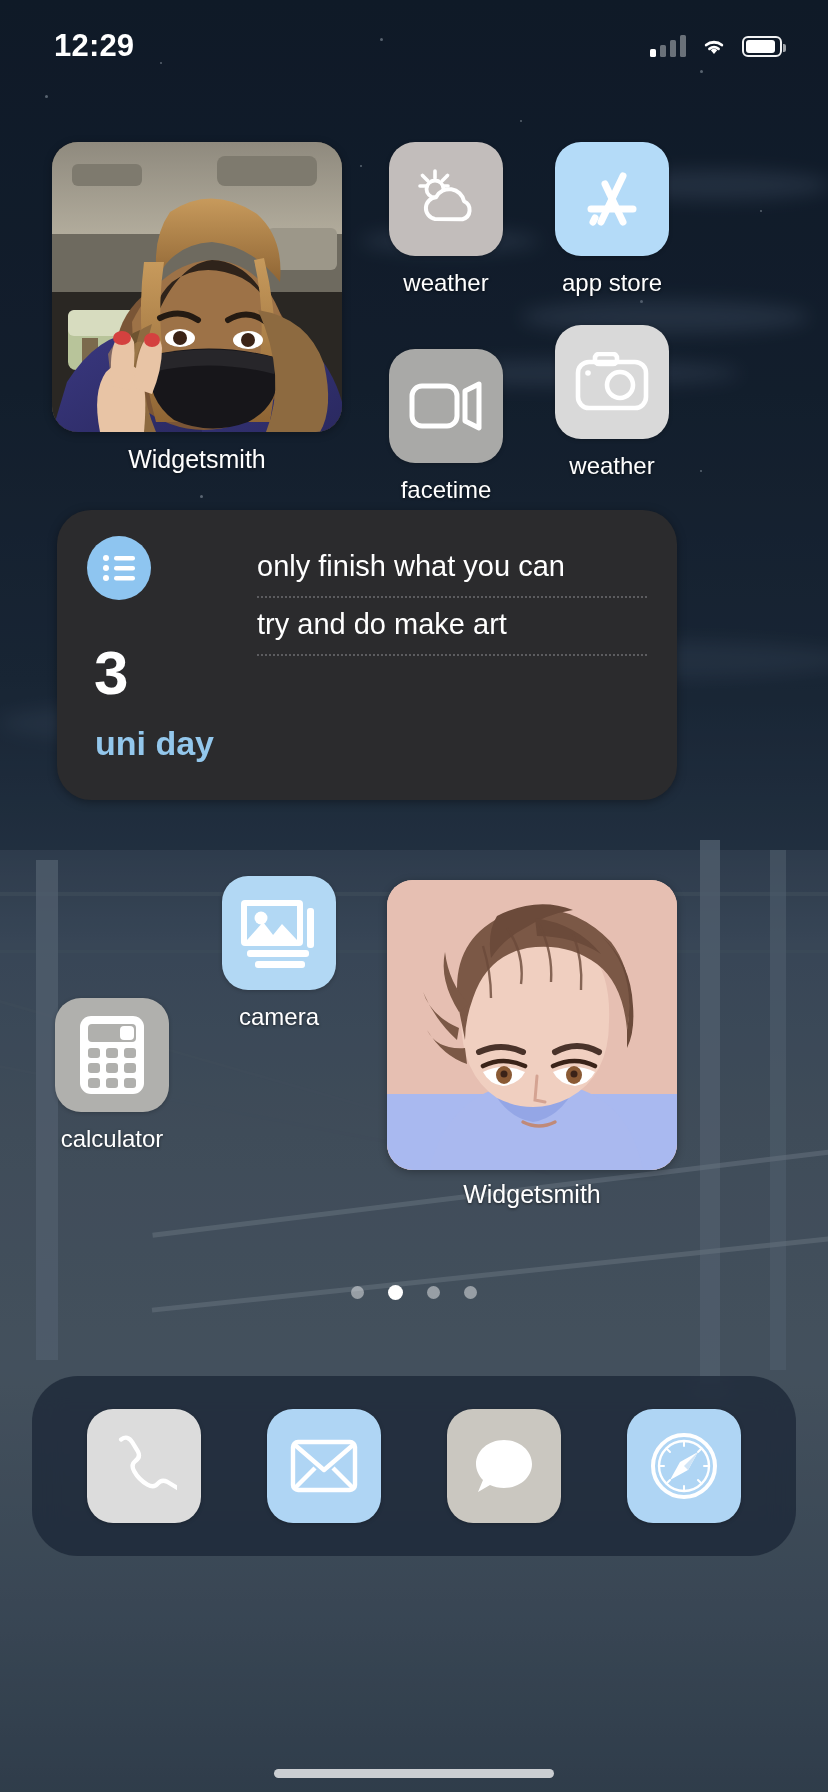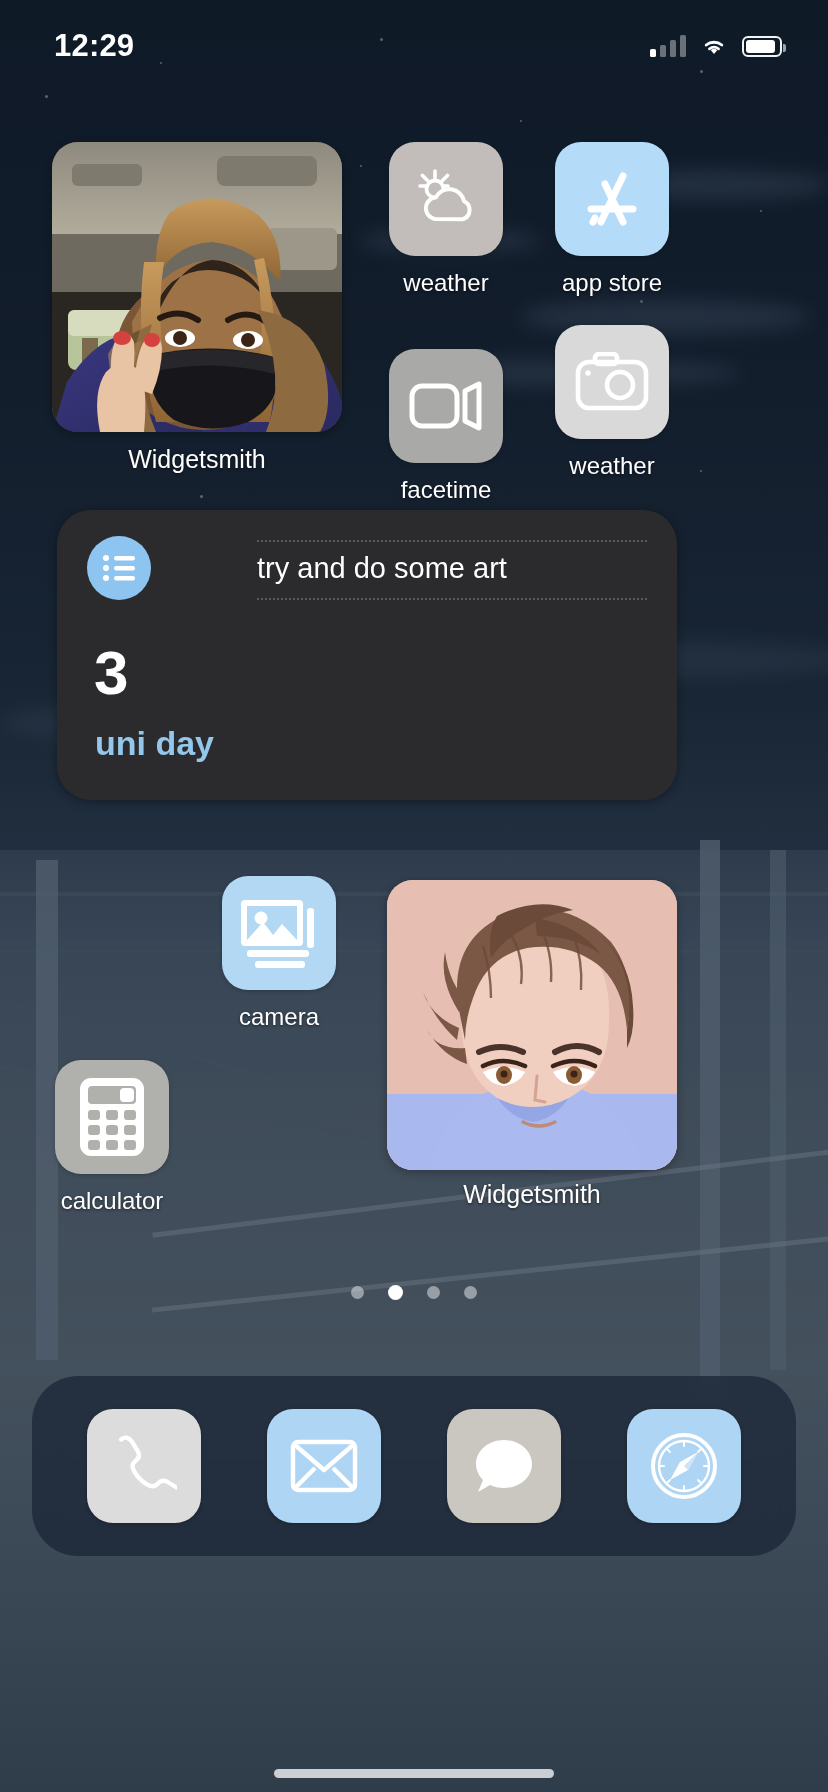--- a/index.html
+++ b/index.html
@@ -335,22 +335,23 @@
             <rect x="13" y="13" width="21" height="4.5" rx="2.2"></rect>
             <circle cx="5" cy="25" r="3"></circle>
             <rect x="13" y="23" width="21" height="4.5" rx="2.2"></rect>
           </g>
         </svg>
       </div>
       <div class="rw-count">3</div>
       <div class="rw-name">uni day</div>
     </div>
     <div class="rw-right">
+      <div class="rw-item">only finish what you can</div>
       <div class="rw-sep"></div>
-      <div class="rw-item">try and do some art</div>
+      <div class="rw-item">try and do make art</div>
       <div class="rw-sep"></div>
     </div>
   </div>
 
 
   <div class="app" style="position:absolute;left:222px;top:876px;">
     <div class="tile" style="background:#b2d8f4;">
       <svg width="84" height="74" viewBox="0 0 84 74">
         <rect x="4" y="4" width="62" height="46" rx="4" fill="#fff"></rect>
         <rect x="10" y="10" width="50" height="34" fill="#b2d8f4"></rect>
@@ -358,21 +359,21 @@
         <path d="M10 44 L26 26 L40 44 Z" fill="#fff"></path>
         <path d="M32 44 L45 28 L60 44 Z" fill="#fff"></path>
         <rect x="10" y="54" width="62" height="7" rx="3" fill="#fff"></rect>
         <rect x="18" y="65" width="50" height="7" rx="3" fill="#fff"></rect>
         <rect x="70" y="12" width="7" height="40" rx="3" fill="#fff"></rect>
       </svg>
     </div>
     <div class="icon-label">camera</div>
   </div>
 
-  <div class="app" style="position:absolute;left:55px;top:1060px;">
+  <div class="app" style="position:absolute;left:55px;top:998px;">
     <div class="tile" style="background:#b0b0ad;">
       <svg width="68" height="82" viewBox="0 0 68 82">
         <rect x="2" y="2" width="64" height="78" rx="11" fill="#fff"></rect>
         <rect x="10" y="10" width="48" height="18" rx="4" fill="#b0b0ad"></rect>
         <rect x="42" y="12" width="14" height="14" rx="4" fill="#fff"></rect>
         <g fill="#b0b0ad">
           <rect x="10" y="34" width="12" height="10" rx="3"></rect>
           <rect x="28" y="34" width="12" height="10" rx="3"></rect>
           <rect x="46" y="34" width="12" height="10" rx="3"></rect>
           <rect x="10" y="49" width="12" height="10" rx="3"></rect>

